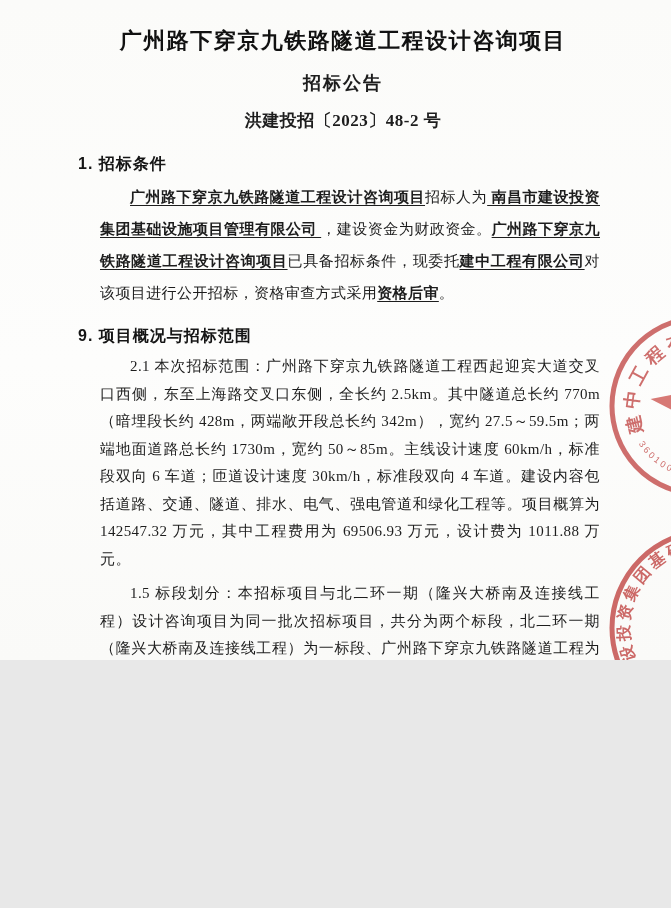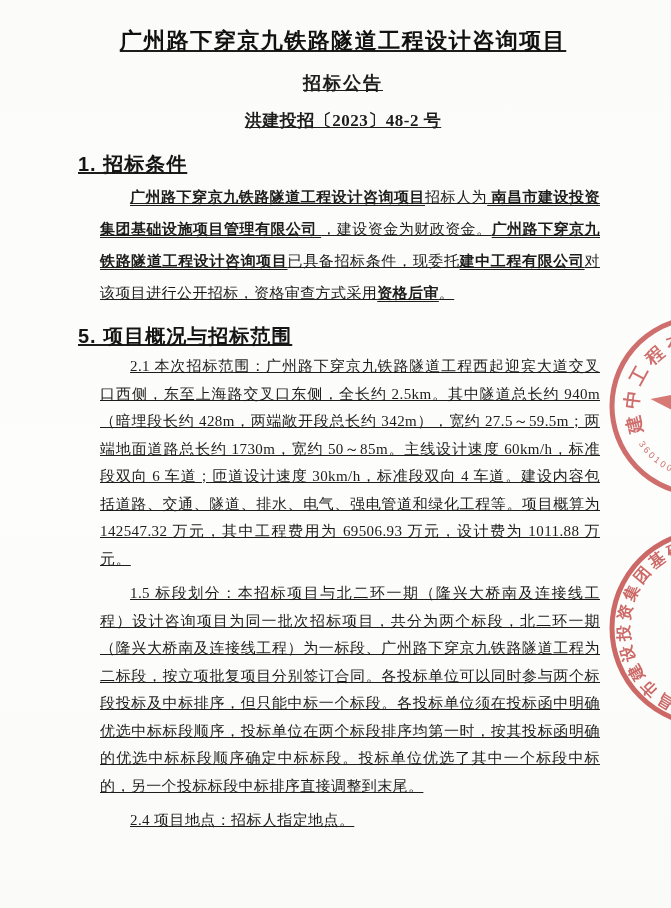--- a/index.html
+++ b/index.html
@@ -1,43 +1,42 @@
 <!DOCTYPE html>
 <html><head>
 <meta charset="utf-8">
 <style>
   html,body { margin:0; padding:0; background:#e8e8e8; }
   .page {
     position:relative;
-    width:671px; height:908px;
+    width:671px; height:660px;
     margin:0 auto;
     background:linear-gradient(180deg,#fbfbf9 0%, #fdfdfc 55%, #fafaf8 100%);
     overflow:hidden;
     color:#1d1d1d;
     font-family:"Liberation Serif","DejaVu Serif",serif;
     box-sizing:border-box;
     padding:28px 71px 0 86px;
-    text-decoration:underline;
   }
   .hdr { text-align:center; }
   .title {
     font-size:22px; font-weight:700; letter-spacing:1.5px;
     line-height:26px; color:#111;
   }
   .subtitle {
     font-size:18px; font-weight:700; letter-spacing:2px;
     margin-top:19px; line-height:21px;text-align:center;
   }
   .docno {
     font-size:17px; font-weight:700; letter-spacing:0.5px;
     margin-top:17px; line-height:20px;
   }
   .sec-heading {
     font-family:"Liberation Sans","DejaVu Sans",sans-serif;
-    font-size:20px; font-weight:700; color:#151515;
+    font-size:16px; font-weight:700; color:#151515;
     margin:23px 0 0 -8px; line-height:20px; letter-spacing:1px;
   }
   .sec-heading.second { margin-top:17px; }
   .para {
     font-size:15px; line-height:32px; letter-spacing:0.4px;
     text-align:justify; text-indent:2em;
     margin:7px 0 0 14px;
   }
   .para.tight { line-height:27.5px; }
   .bold-underline {
@@ -70,22 +69,22 @@
     <div class="subtitle">招标公告</div>
     <div class="docno">洪建投招〔2023〕48-2 号</div>
   </div>
 
   <div>
     <div class="sec-heading">1. 招标条件</div>
     <p class="para"><span class="bold-underline">广州路下穿京九铁路隧道工程设计咨询项目</span><span class="normal">招标人为</span><span class="bold-underline"> 南昌市建设投资集团基础设施项目管理有限公司 </span><span class="normal">，建设资金为财政资金。</span><span class="bold-underline">广州路下穿京九铁路隧道工程设计咨询项目</span><span class="normal">已具备招标条件，现委托</span><span class="bold-underline">建中工程有限公司</span><span class="normal">对该项目进行公开招标，资格审查方式采用</span><span class="bold-underline">资格后审</span><span class="normal">。</span></p>
   </div>
 
   <div>
-    <div class="sec-heading second">5. 项目概况与招标范围</div>
-    <p class="para tight">2.1 本次招标范围：广州路下穿京九铁路隧道工程西起迎宾大道交叉口西侧，东至上海路交叉口东侧，全长约 2.5km。其中隧道总长约 940m（暗埋段长约 428m，两端敞开段总长约 342m），宽约 27.5～59.5m；两端地面道路总长约 1730m，宽约 50～85m。主线设计速度 60km/h，标准段双向 6 车道；匝道设计速度 30km/h，标准段双向 4 车道。建设内容包括道路、交通、隧道、排水、电气、强电管道和绿化工程等。项目概算为 142547.32 万元，其中工程费用为 69506.93 万元，设计费为 1011.88 万元。</p>
+    <div class="sec-heading second">9. 项目概况与招标范围</div>
+    <p class="para tight">2.1 本次招标范围：广州路下穿京九铁路隧道工程西起迎宾大道交叉口西侧，东至上海路交叉口东侧，全长约 2.5km。其中隧道总长约 770m（暗埋段长约 428m，两端敞开段总长约 342m），宽约 27.5～59.5m；两端地面道路总长约 1730m，宽约 50～85m。主线设计速度 60km/h，标准段双向 6 车道；匝道设计速度 30km/h，标准段双向 4 车道。建设内容包括道路、交通、隧道、排水、电气、强电管道和绿化工程等。项目概算为 142547.32 万元，其中工程费用为 69506.93 万元，设计费为 1011.88 万元。</p>
     <p class="para tight">1.5 标段划分：本招标项目与北二环一期（隆兴大桥南及连接线工程）设计咨询项目为同一批次招标项目，共分为两个标段，北二环一期（隆兴大桥南及连接线工程）为一标段、广州路下穿京九铁路隧道工程为二标段，按立项批复项目分别签订合同。各投标单位可以同时参与两个标段投标及中标排序，但只能中标一个标段。各投标单位须在投标函中明确优选中标标段顺序，投标单位在两个标段排序均第一时，按其投标函明确的优选中标标段顺序确定中标标段。投标单位优选了其中一个标段中标的，另一个投标标段中标排序直接调整到末尾。</p>
     <p class="para tight">2.4 项目地点：招标人指定地点。</p>
 
   </div>
 
   <svg class="stamp-layer" viewBox="0 0 671 908">
 
     <g opacity="0.82" transform="rotate(-10 700 406)">
       <circle cx="700" cy="406" r="88" fill="none" stroke-width="5" stroke="#c4504e"></circle>
       <polygon points="700,356 688.2,389.8 652.5,390.6 681,412.2 670.6,446.5 700,426 729.4,446.5 719,412.2 747.6,390.6 711.8,389.8" fill="#cf5d58"></polygon>

